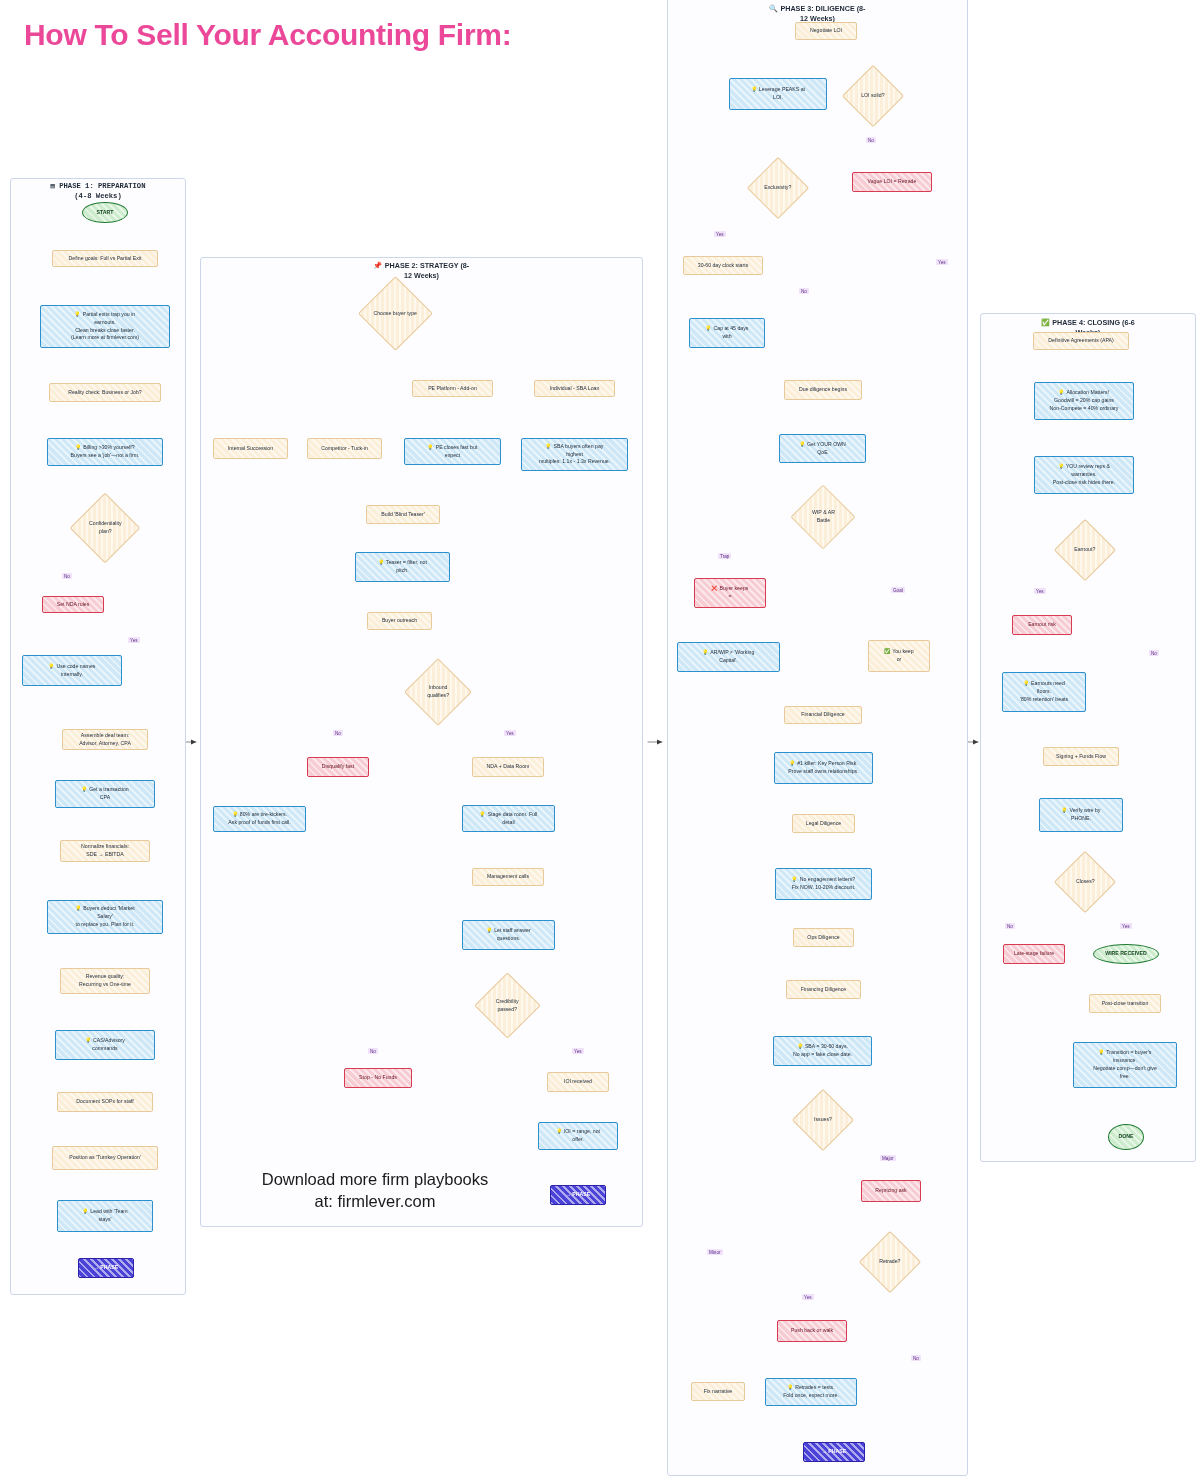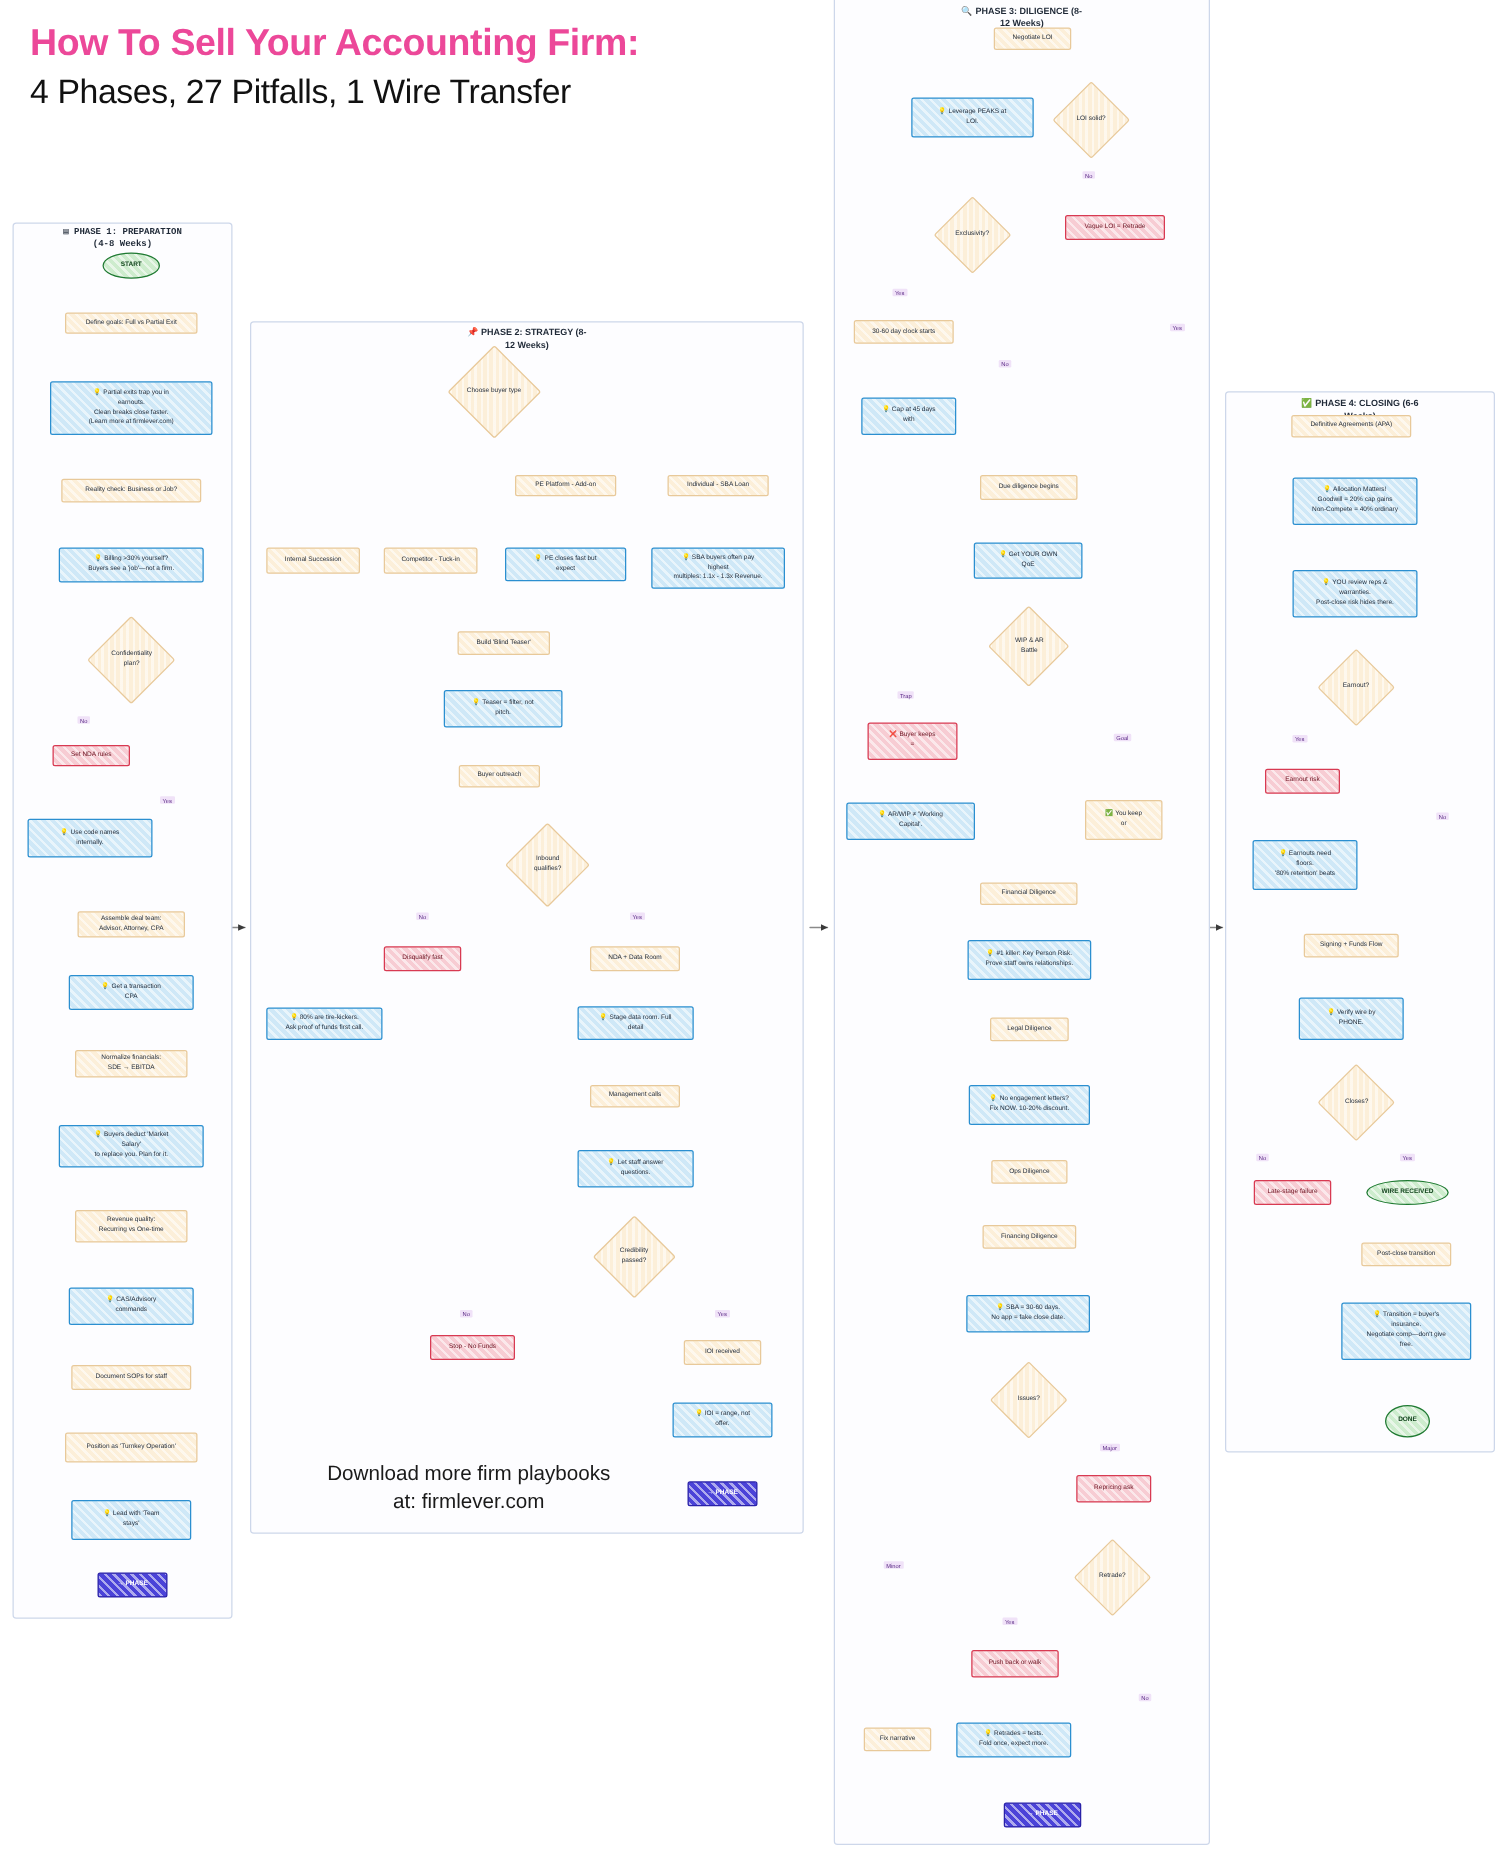--- a/index.html
+++ b/index.html
@@ -72,21 +72,20 @@
   .ln2 { fill:none; stroke:#8a8a8a; stroke-width:1.1; }
 
   #promo { position:absolute; left:255px; top:1168px; width:240px; text-align:center;
            font-size:16.5px; color:#1a1a1a; line-height:1.35; }
 </style>
 </head>
 <body>
 
 <div id="title-block">
   <div id="title-line1"><span>How To Sell Your Accounting Firm</span><span class="colon">:</span></div>
-  <div id="title-line2">4 Phases, 27 Pitfalls, 1 Wire Transfer</div>
 </div>
 
 <svg class="edges" viewBox="0 0 1200 1483">
   <defs>
     <marker id="ah" markerWidth="6" markerHeight="6" refX="5" refY="3" orient="auto">
       <path d="M0,0.6 L5.2,3 L0,5.4 z" fill="#3a3a3a"></path>
     </marker>
   </defs>
   <g stroke-linecap="round">
 

